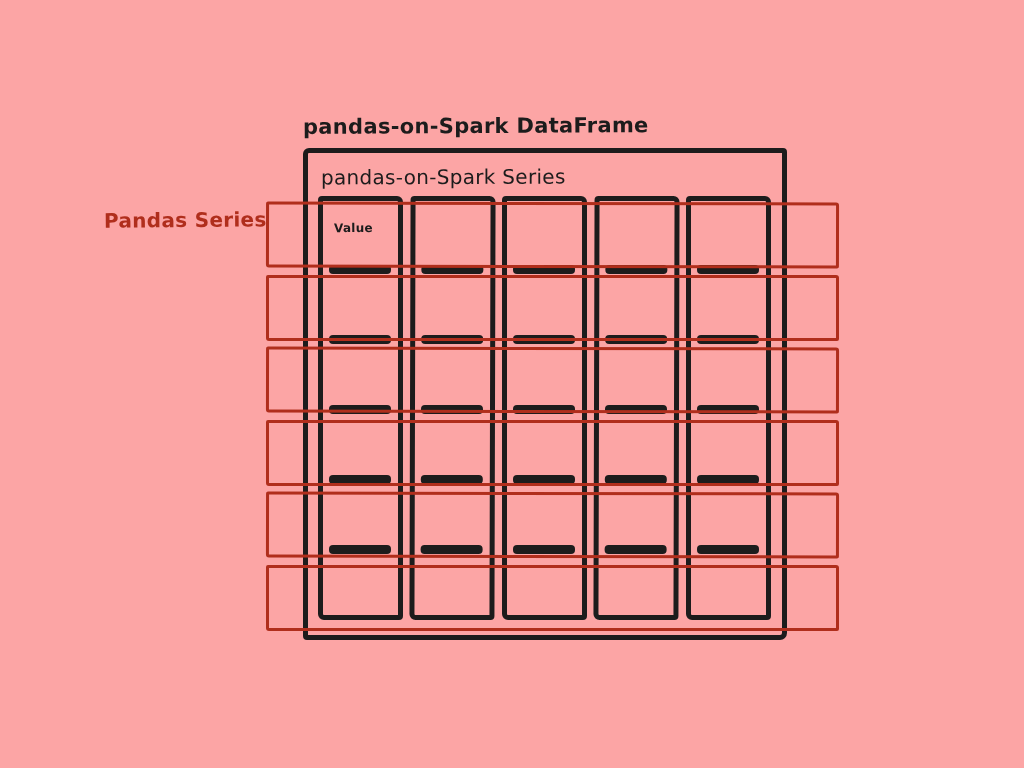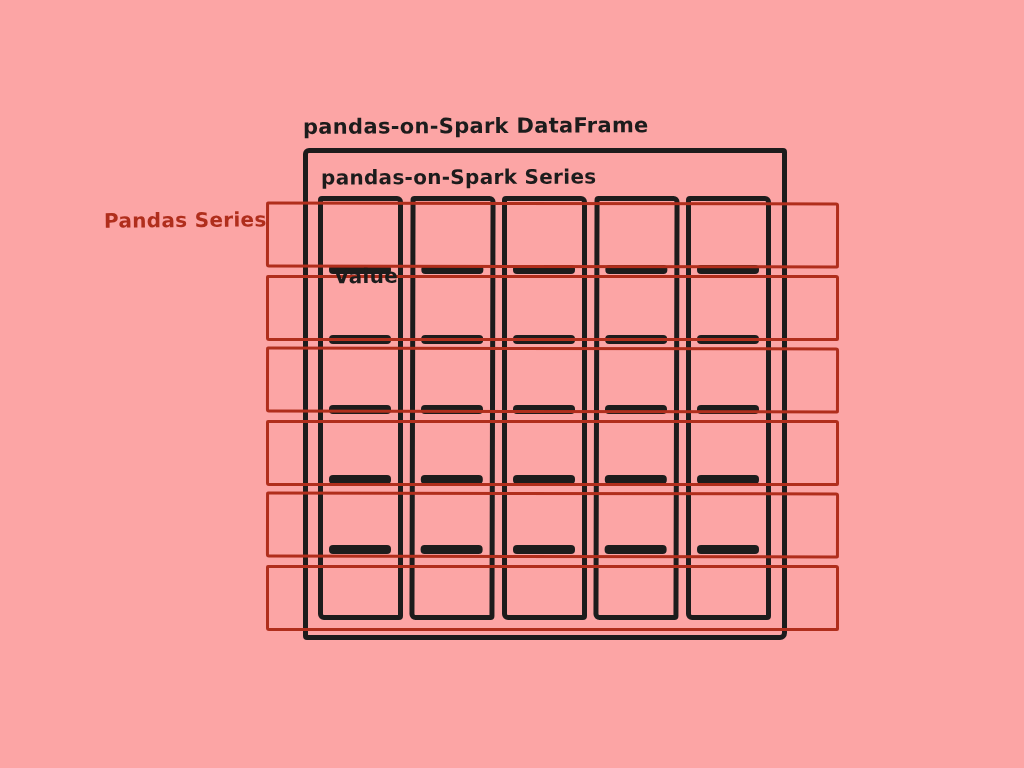--- a/index.html
+++ b/index.html
@@ -6,30 +6,30 @@
   .canvas{
     position:relative;width:1024px;height:768px;background:#fca5a5;overflow:hidden;
     font-family:"DejaVu Sans",sans-serif;
   }
   .hand{letter-spacing:0.3px;}
   .title{
     position:absolute;left:303px;top:114px;font-size:21px;font-weight:600;
     color:var(--ink);transform:rotate(-0.3deg);z-index:6;white-space:nowrap;
   }
   .inner-label{
-    position:absolute;left:321px;top:165px;font-size:20px;font-weight:700;
+    position:absolute;left:321px;top:165px;font-size:20px;font-weight:400;
     color:var(--ink);transform:rotate(-0.2deg);z-index:6;white-space:nowrap;
   }
   .left-label{
     position:absolute;left:104px;top:208px;font-size:20px;font-weight:600;
     color:var(--red);transform:rotate(-0.5deg);z-index:6;white-space:nowrap;
   }
   .value-label{
-    position:absolute;left:334px;top:221px;font-size:20px;font-weight:600;
-    color:var(--ink);transform:rotate(-0.5deg);z-index:6;white-space:nowrap;margin-top:43px;
+    position:absolute;left:334px;top:221px;font-size:12px;font-weight:600;
+    color:var(--ink);transform:rotate(-0.5deg);z-index:6;white-space:nowrap;
   }
   .outer-box{
     position:absolute;left:303px;top:148px;width:484px;height:492px;
     border:5px solid var(--ink);box-sizing:border-box;z-index:1;
     border-radius:6px 4px 7px 4px;
   }
   .col{
     position:absolute;top:196px;width:85px;height:424px;
     border:5px solid var(--ink);box-sizing:border-box;z-index:2;
     border-radius:4px 6px 4px 6px;

